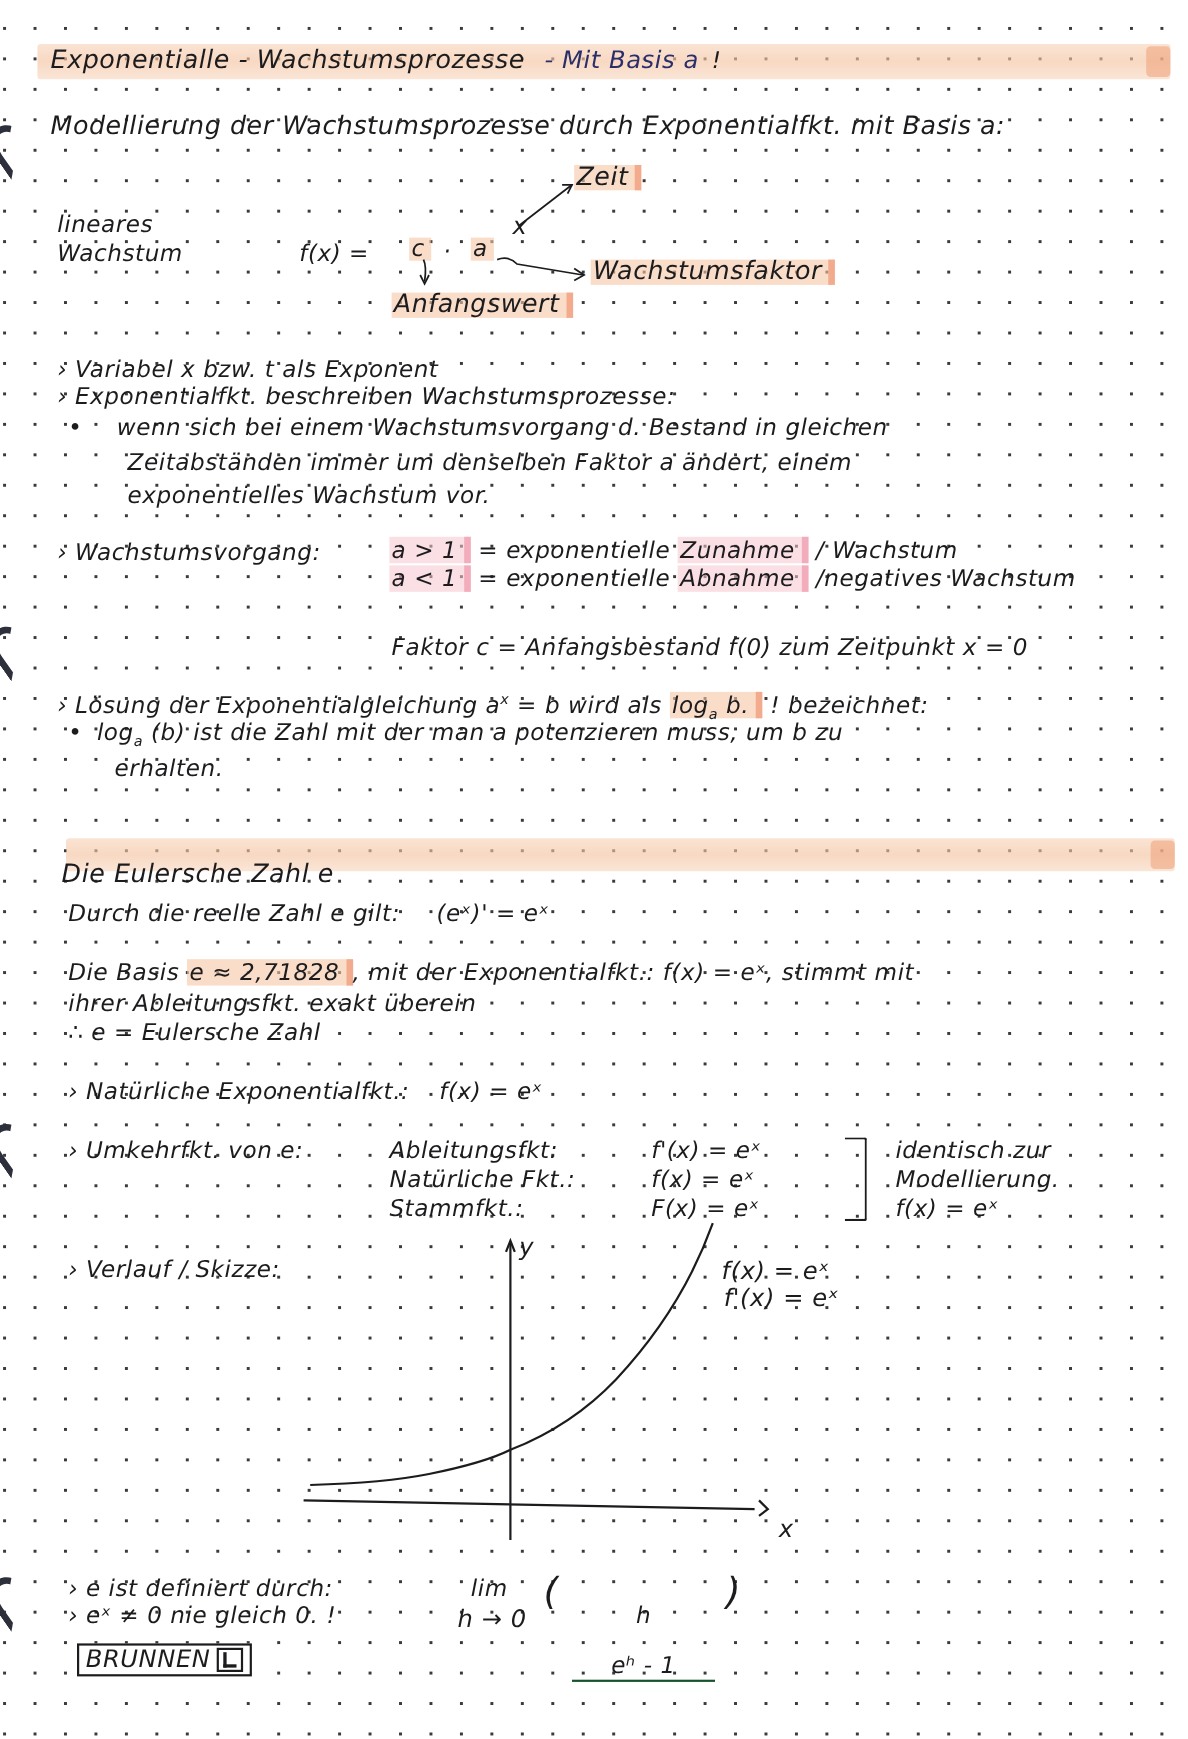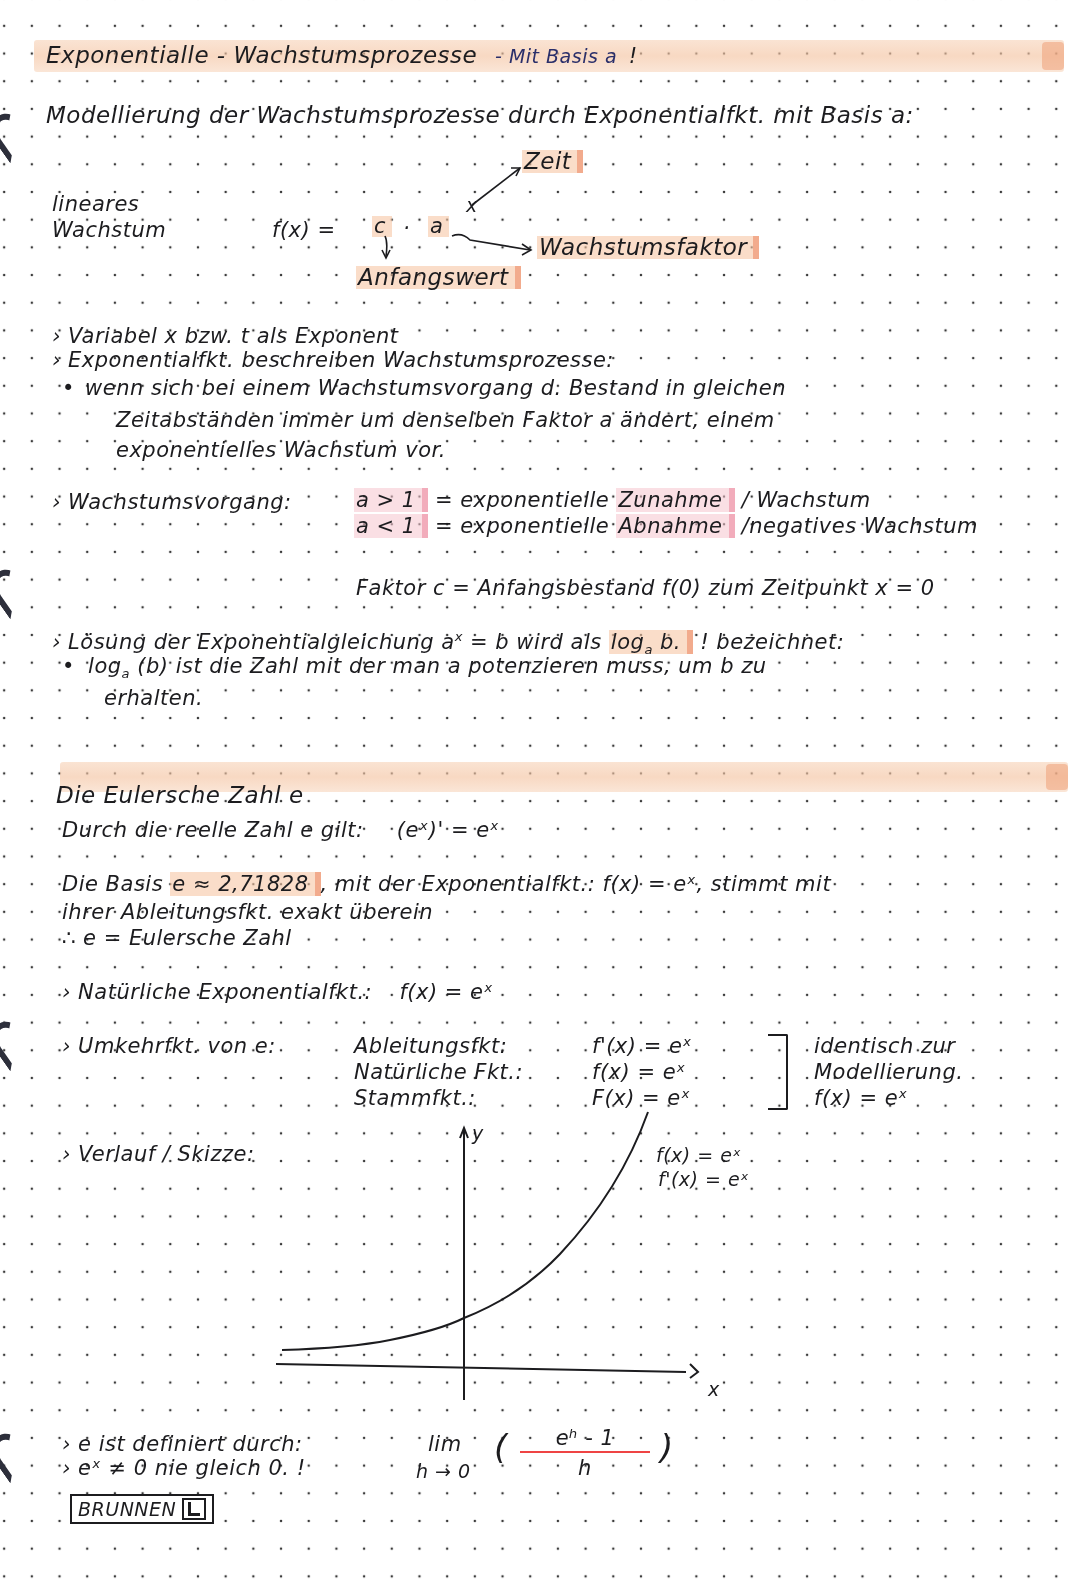--- a/index.html
+++ b/index.html
@@ -16,21 +16,21 @@
   .hw {
     font-family: "DejaVu Sans", sans-serif;
     font-style: italic;
     font-weight: normal;
     letter-spacing: 0.5px;
     white-space: nowrap;
     line-height: 1;
   }
   .hw-lg { font-size: 23px; }
   .hw-md { font-size: 21px; }
-  .hw-sm { font-size: 19px; }
+  .hw-sm { font-size: 22px; }
   .band {
     position: absolute;
     background: linear-gradient(180deg, rgba(246,205,175,0.55), rgba(244,196,162,0.65) 50%, rgba(246,205,175,0.5));
     border-radius: 3px;
   }
   .band::after {
     content: ""; position: absolute; right: 0; top: 2px; bottom: 2px; width: 22px;
     background: rgba(238,160,120,0.55); border-radius: 4px;
   }
   .hl-peach { background: rgba(247,198,165,0.6); padding: 0 6px 0 2px; border-right: 6px solid rgba(238,150,115,0.7); }
@@ -101,21 +101,21 @@
 <div class="abs hw hw-md" style="left:52px; top:326px;">
   <span>›</span>
   <span>Variabel x bzw. t als Exponent</span>
 </div>
 <div class="abs hw hw-md" style="left:52px; top:350px;">
   <span>›</span>
   <span>Exponentialfkt. beschreiben Wachstumsprozesse:</span>
 </div>
 <div class="abs hw hw-md" style="left:62px; top:378px;">
   <span>•</span>
-  <span style="margin-left:3px;">wenn sich bei einem Wachstumsvorgang d. Bestand in gleichen</span>
+  <span style="margin-left:24px;">wenn sich bei einem Wachstumsvorgang d. Bestand in gleichen</span>
 </div>
 <div class="abs hw hw-md" style="left:116px; top:410px;">Zeitabständen immer um denselben Faktor a ändert, einem</div>
 <div class="abs hw hw-md" style="left:116px; top:440px;">exponentielles Wachstum vor.</div>
 
 <div class="abs hw hw-md" style="left:52px; top:492px;">
   <span>›</span>
   <span>Wachstumsvorgang:</span>
 </div>
 <div class="abs hw hw-md" style="left:354px; top:490px;font-style:italic;">
   <span class="hl-pink">a &gt; 1</span>
@@ -207,21 +207,21 @@
   <span>e ist definiert durch:</span>
 </div>
 <div class="abs hw hw-md" style="left:62px; top:1458px;">
   <span>›</span>
   <span>eˣ ≠ 0 nie gleich 0.</span>
   <span>!</span>
 </div>
 <div class="abs hw hw-md" style="left:428px; top:1434px;">lim</div>
 <div class="abs hw hw-sm" style="left:416px; top:1462px;">h → 0</div>
 <div class="abs hw hw-md" style="left:494px; top:1430px; font-size:34px;">(</div>
-<div class="abs hw hw-md" style="left:520px; top:1428px; width:130px; text-align:center; border-bottom:2px solid #ef4444; padding-bottom:2px;">eʰ - 1</div>
+<div class="abs hw hw-md" style="left:520px; top:1504px; width:130px; text-align:center; border-bottom:2px solid #14532d; padding-bottom:2px;">eʰ - 1</div>
 <div class="abs hw hw-md" style="left:520px; top:1458px; width:130px; text-align:center;">h</div>
 <div class="abs hw hw-md" style="left:660px; top:1430px; font-size:34px;">)</div>
 
 <div class="abs" style="left:70px; top:1494px;">
   <div class="brand-box">
     <span class="hw hw-sm">BRUNNEN</span>
     <span class="brand-logo"></span>
   </div>
 </div>
 

